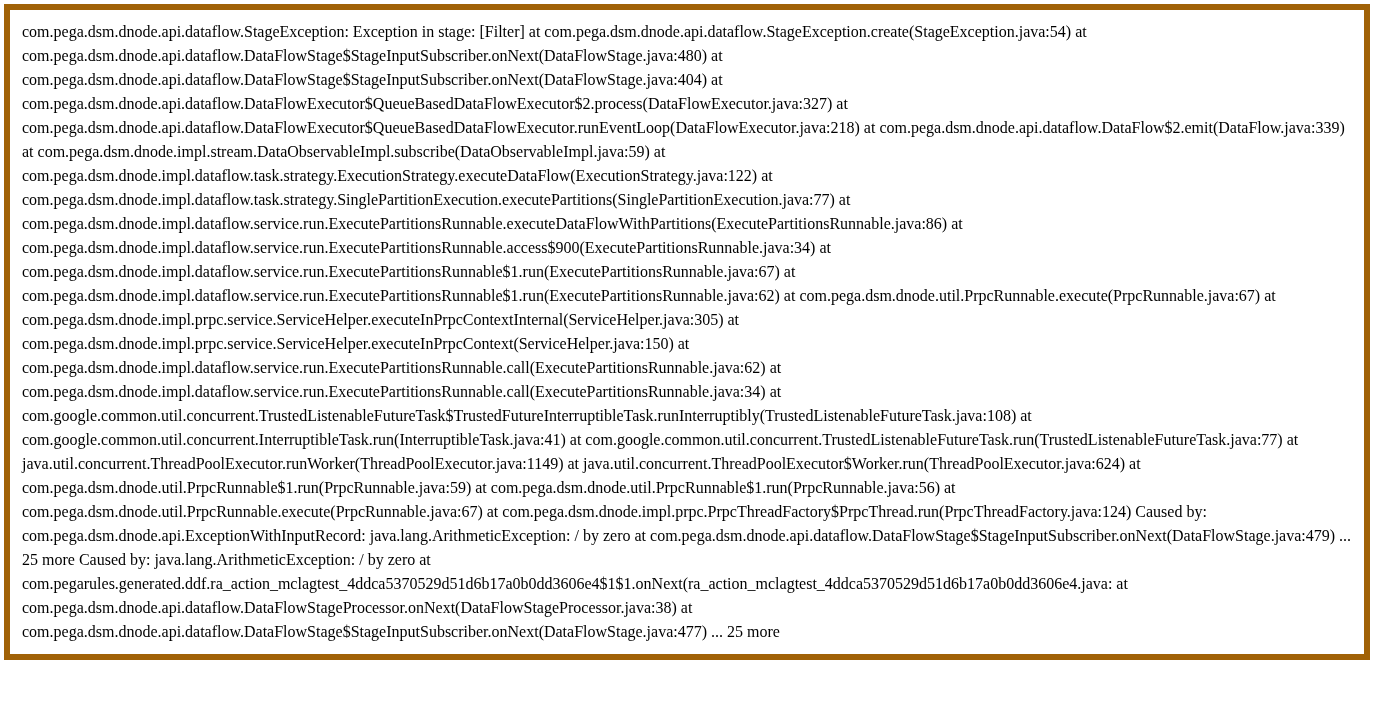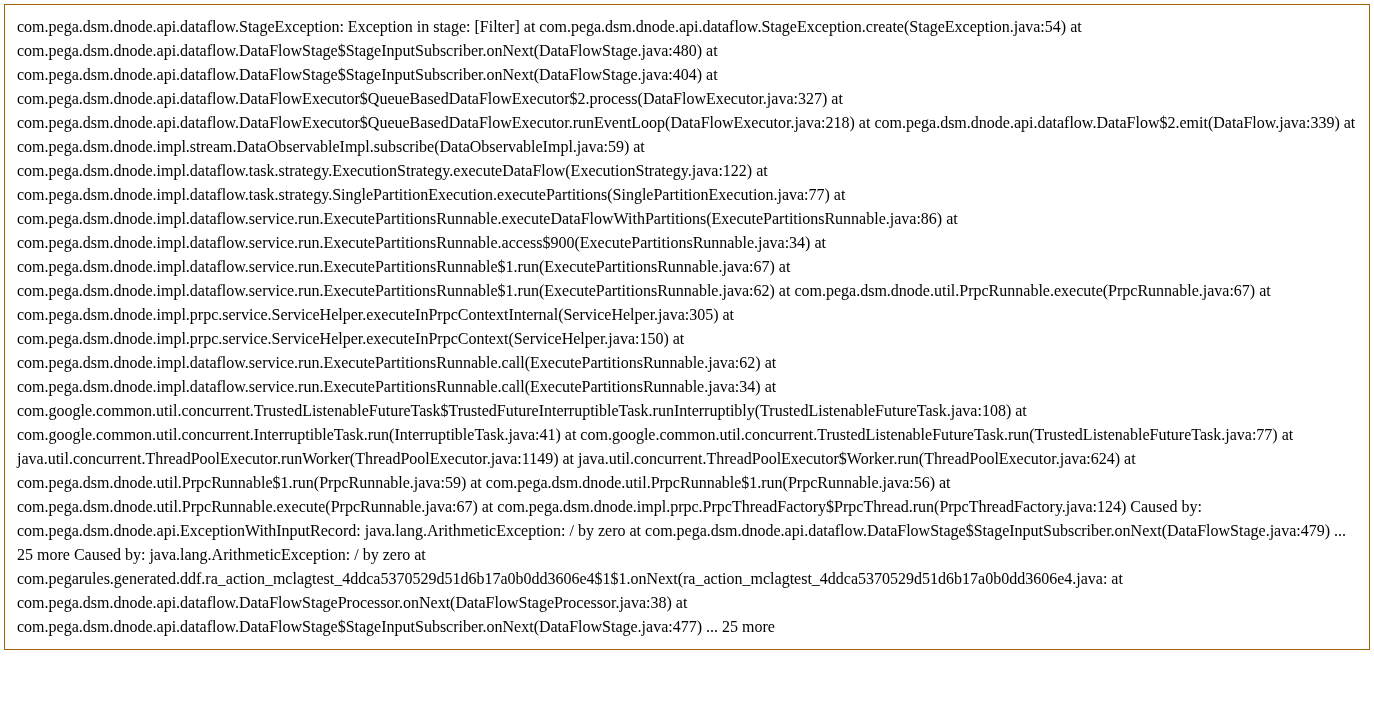--- a/index.html
+++ b/index.html
@@ -6,21 +6,21 @@
       margin: 0;
       padding: 0;
       box-sizing: border-box;
     }
     body {
       background: #ffffff;
       padding: 4px;
       width: 1374px;
     }
     .stacktrace-container {
-      border: 1px solid #a16207;
+      border: 6px solid #a16207;
       padding: 10px 12px;
       background: #ffffff;
       font-family: "Times New Roman", Times, serif;
       font-size: 16px;
       line-height: 1.5;
       color: #000000;
       white-space: normal;
       word-wrap: break-word;
       overflow-wrap: break-word;
     }

